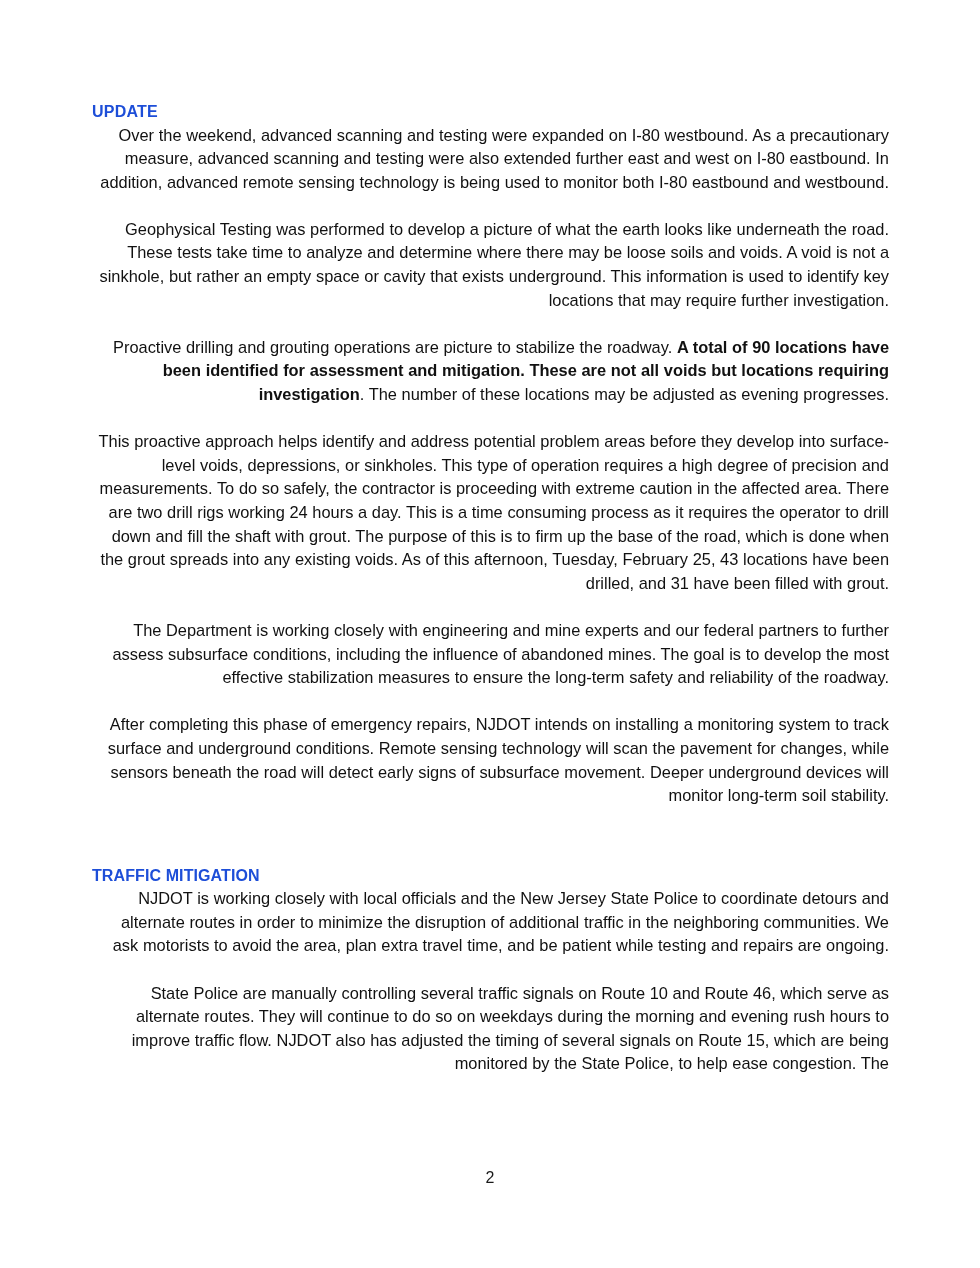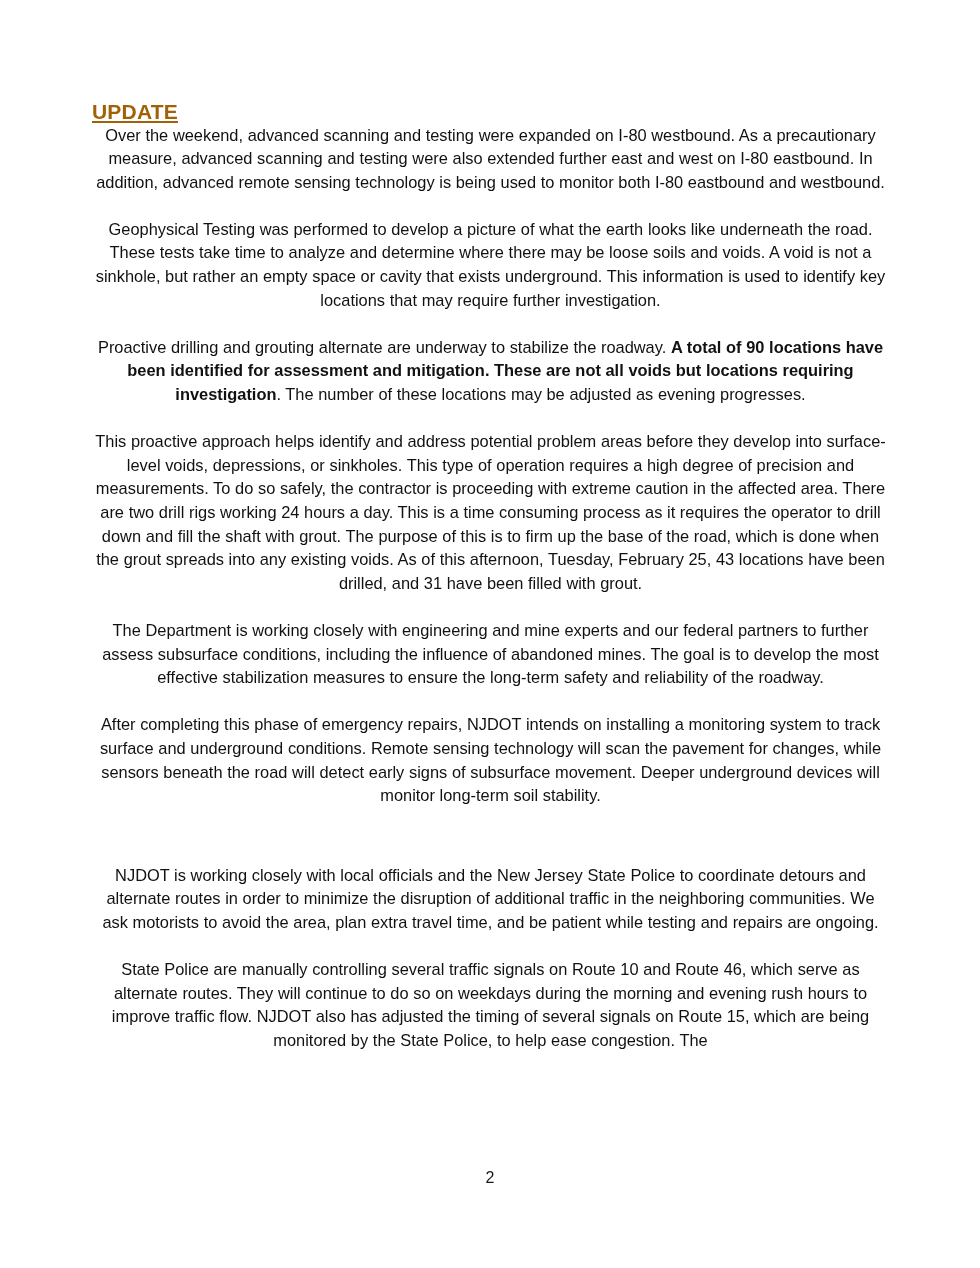--- a/index.html
+++ b/index.html
@@ -25,42 +25,41 @@
   }
 
   .content {
     position: absolute;
     left: 92px;
     top: 100px;
     width: 797px;
   }
 
   .section-heading {
-    font-size: 21px;
+    font-size: 16px;
     font-weight: bold;
-    color: #a16207;
-    text-decoration: underline;
+    color: #1d4ed8;
     text-underline-offset: 2px;
     letter-spacing: 0.2px;
     line-height: 23.5px;
     margin: 0 0 0 0;
     padding: 0;
   }
 
   .section-heading.secondary {
     letter-spacing: 0.1px;
   }
 
   p.para {
     font-size: 16.4px;
     line-height: 23.6px;
     margin: 0;
     padding: 0;
     color: #111111;
-    text-align: center;
+    text-align: right;
     word-spacing: 0.1px;
   }
 
   p.para b,
   p.para strong {
     font-weight: bold;
   }
 
   .gap {
     height: 23.6px;
@@ -91,36 +90,37 @@
     <h2 class="section-heading">UPDATE</h2>
 
     <p class="para">Over the weekend, advanced scanning and testing were expanded on I-80 westbound. As a precautionary measure, advanced scanning and testing were also extended further east and west on I-80 eastbound. In addition, advanced remote sensing technology is being used to monitor both I-80 eastbound and westbound.</p>
 
     <div class="gap"></div>
 
     <p class="para">Geophysical Testing was performed to develop a picture of what the earth looks like underneath the road.  These tests take time to analyze and determine where there may be loose soils and voids. A void is not a sinkhole, but rather an empty space or cavity that exists underground. This information is used to identify key locations that may require further investigation.</p>
 
     <div class="gap"></div>
 
-    <p class="para"><span>Proactive drilling and grouting alternate are underway to stabilize the roadway. </span><b>A total of 90 locations have been identified for assessment and mitigation. These are not all voids but locations requiring investigation</b><span>. The number of these locations may be adjusted as evening progresses.</span></p>
+    <p class="para"><span>Proactive drilling and grouting operations are picture to stabilize the roadway. </span><b>A total of 90 locations have been identified for assessment and mitigation. These are not all voids but locations requiring investigation</b><span>. The number of these locations may be adjusted as evening progresses.</span></p>
 
     <div class="gap"></div>
 
     <p class="para">This proactive approach helps identify and address potential problem areas before they develop into surface-level voids, depressions, or sinkholes. This type of operation requires a high degree of precision and measurements. To do so safely, the contractor is proceeding with extreme caution in the affected area. There are two drill rigs working 24 hours a day. This is a time consuming process as it requires the operator to drill down and fill the shaft with grout. The purpose of this is to firm up the base of the road, which is done when the grout spreads into any existing voids. As of this afternoon, Tuesday, February 25, 43 locations have been drilled, and 31 have been filled with grout.</p>
 
     <div class="gap"></div>
 
     <p class="para">The Department is working closely with engineering and mine experts and our federal partners to further assess subsurface conditions, including the influence of abandoned mines. The goal is to develop the most effective stabilization measures to ensure the long-term safety and reliability of the roadway.</p>
 
     <div class="gap"></div>
 
     <p class="para">After completing this phase of emergency repairs, NJDOT intends on installing a monitoring system to track surface and underground conditions. Remote sensing technology will scan the pavement for changes, while sensors beneath the road will detect early signs of subsurface movement. Deeper underground devices will monitor long-term soil stability.</p>
 
     <div class="gap-section"></div>
 
+    <h2 class="section-heading secondary">TRAFFIC MITIGATION</h2>
 
     <p class="para">NJDOT is working closely with local officials and the New Jersey State Police to coordinate detours and alternate routes in order to minimize the disruption of additional traffic in the neighboring communities. We ask motorists to avoid the area, plan extra travel time, and be patient while testing and repairs are ongoing.</p>
 
     <div class="gap"></div>
 
     <p class="para">State Police are manually controlling several traffic signals on Route 10 and Route 46, which serve as alternate routes. They will continue to do so on weekdays during the morning and evening rush hours to improve traffic flow. NJDOT also has adjusted the timing of several signals on Route 15, which are being monitored by the State Police, to help ease congestion. The</p>
 
   </div>
 
   <div class="page-number">2</div>

